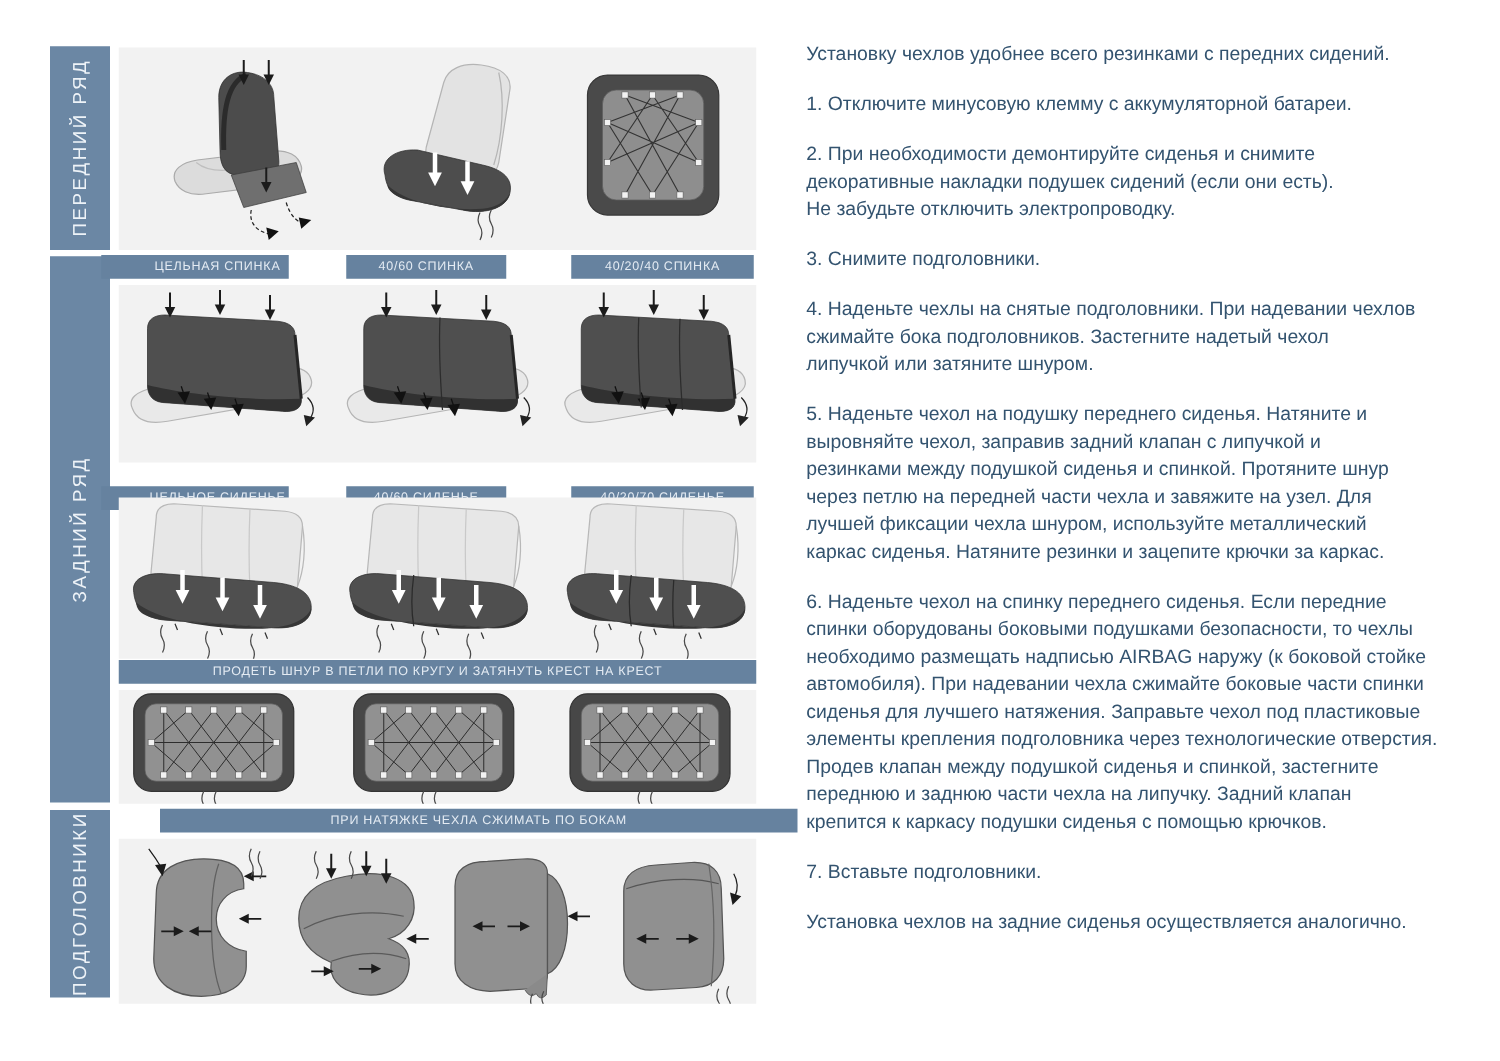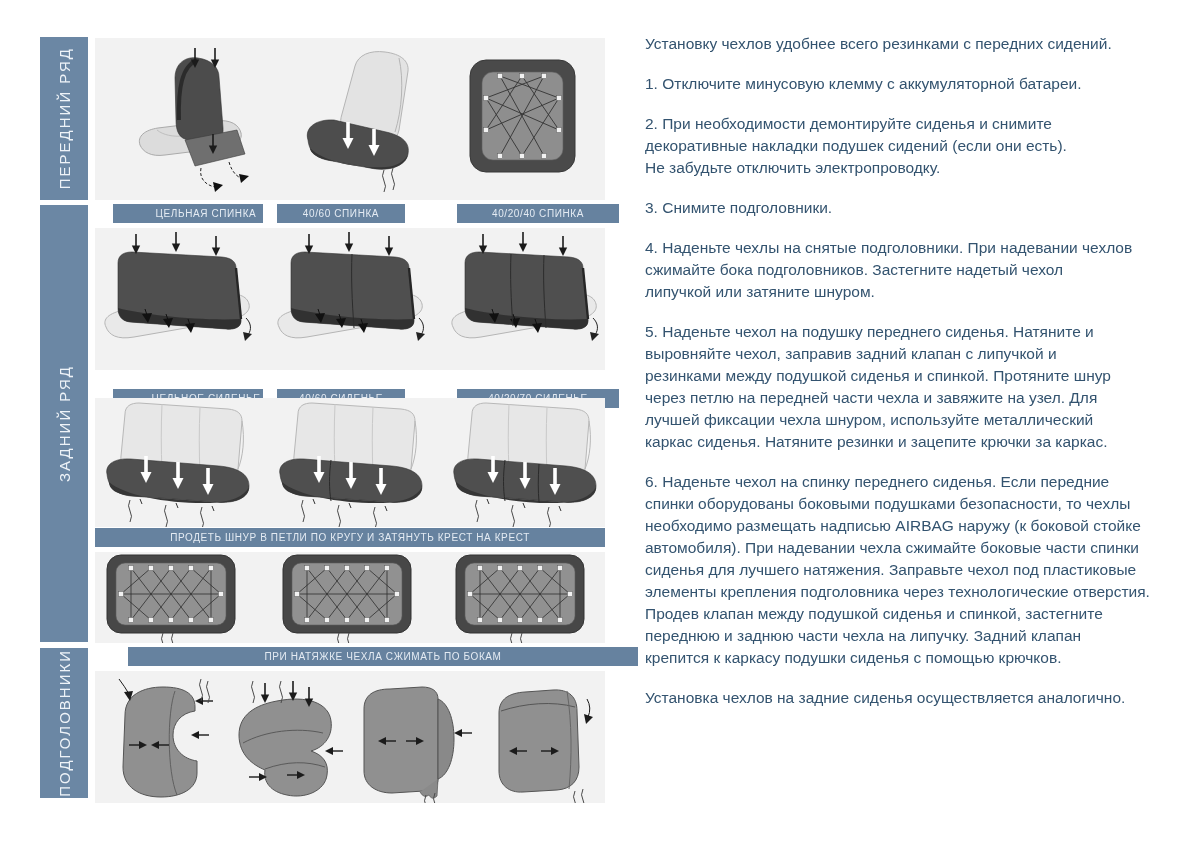--- a/index.html
+++ b/index.html
@@ -36,23 +36,23 @@
   #panel-cushions{top:398px;height:129px;}
   #panel-laces{top:552px;height:91px;}
   #panel-headrests{top:671px;height:132px;}
   .panel svg{display:block;}
   
   .bar{
     position:absolute;height:19px;background:var(--accent-bar);
     color:#e4ebf3;font-size:10px;letter-spacing:.6px;
     display:flex;align-items:center;justify-content:center;white-space:nowrap;
   }
-  .bar.c1{left:113px;width:150px;padding-left:36px;}
+  .bar.c1{left:81px;width:150px;padding-left:36px;}
   .bar.c2{left:277px;width:128px;}
-  .bar.c3{left:457px;width:162px;}
+  .bar.c3{left:457px;width:146px;}
   .bar.row1{top:204px;}
   .bar.row2{top:373px;margin-top:16px;}
   .bar.wide{left:95px;width:510px;}
   #bar-lace{top:528px;}
   #bar-head{top:647px;margin-left:33px;}
   
   #instructions{
     position:absolute;left:645px;top:33px;width:530px;
     color:var(--ink);font-size:15.5px;line-height:22px;
   }
@@ -334,16 +334,17 @@
 каркас сиденья. Натяните резинки и зацепите крючки за каркас.</p>
     <p>6. Наденьте чехол на спинку переднего сиденья. Если передние
 спинки оборудованы боковыми подушками безопасности, то чехлы
 необходимо размещать надписью AIRBAG наружу (к боковой стойке
 автомобиля). При надевании чехла сжимайте боковые части спинки
 сиденья для лучшего натяжения. Заправьте чехол под пластиковые
 элементы крепления подголовника через технологические отверстия.
 Продев клапан между подушкой сиденья и спинкой, застегните
 переднюю и заднюю части чехла на липучку. Задний клапан
 крепится к каркасу подушки сиденья с помощью крючков.</p>
+    <p>7. Вставьте подголовники.</p>
     <p>Установка чехлов на задние сиденья осуществляется аналогично.</p>
   </div>
 
 </div>
 
 </body></html>

